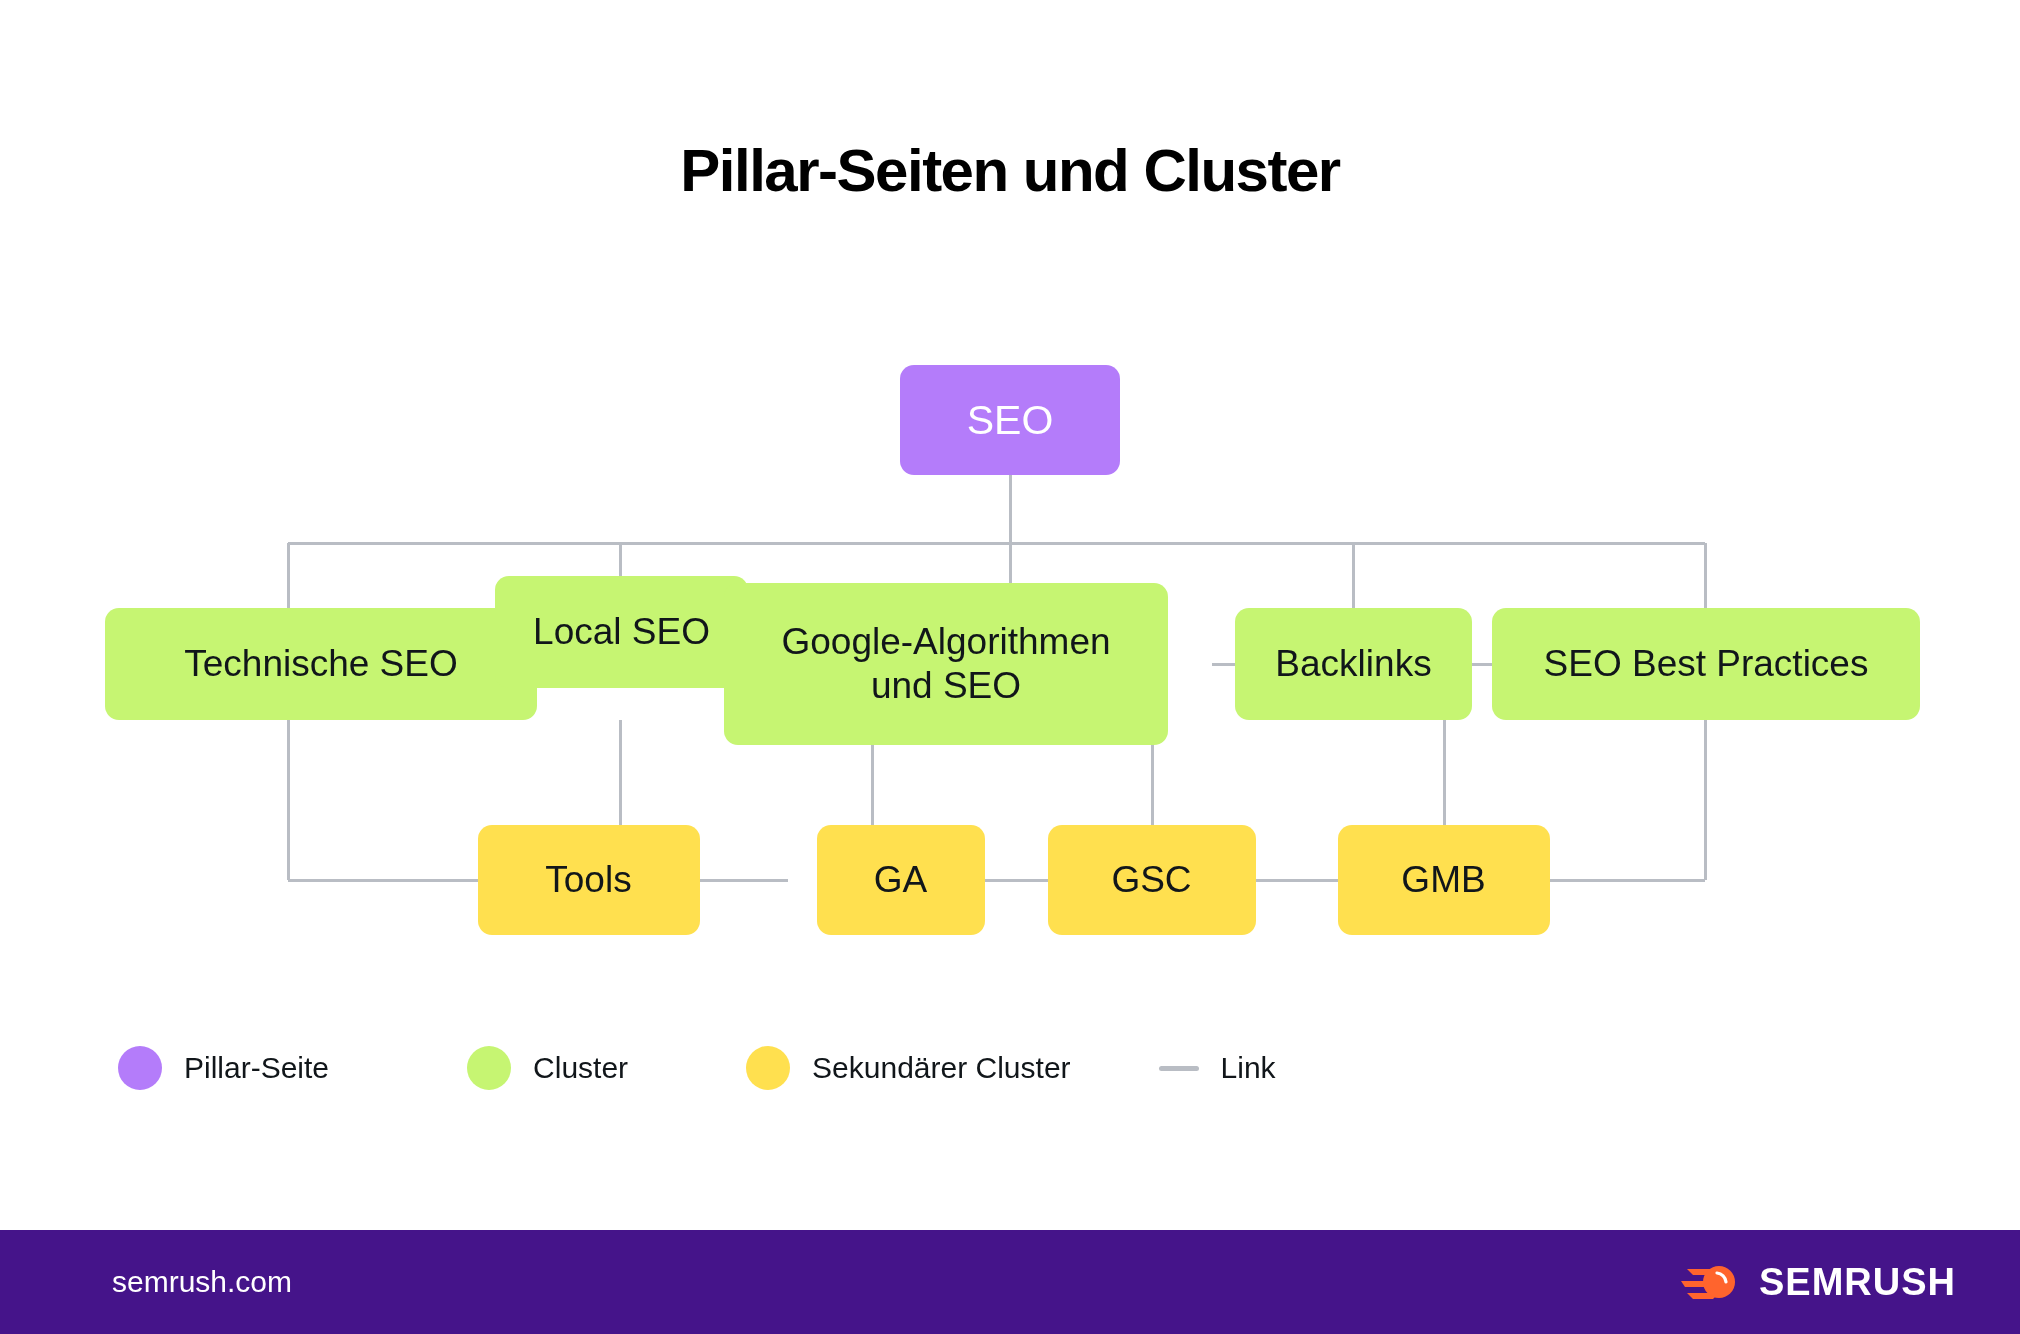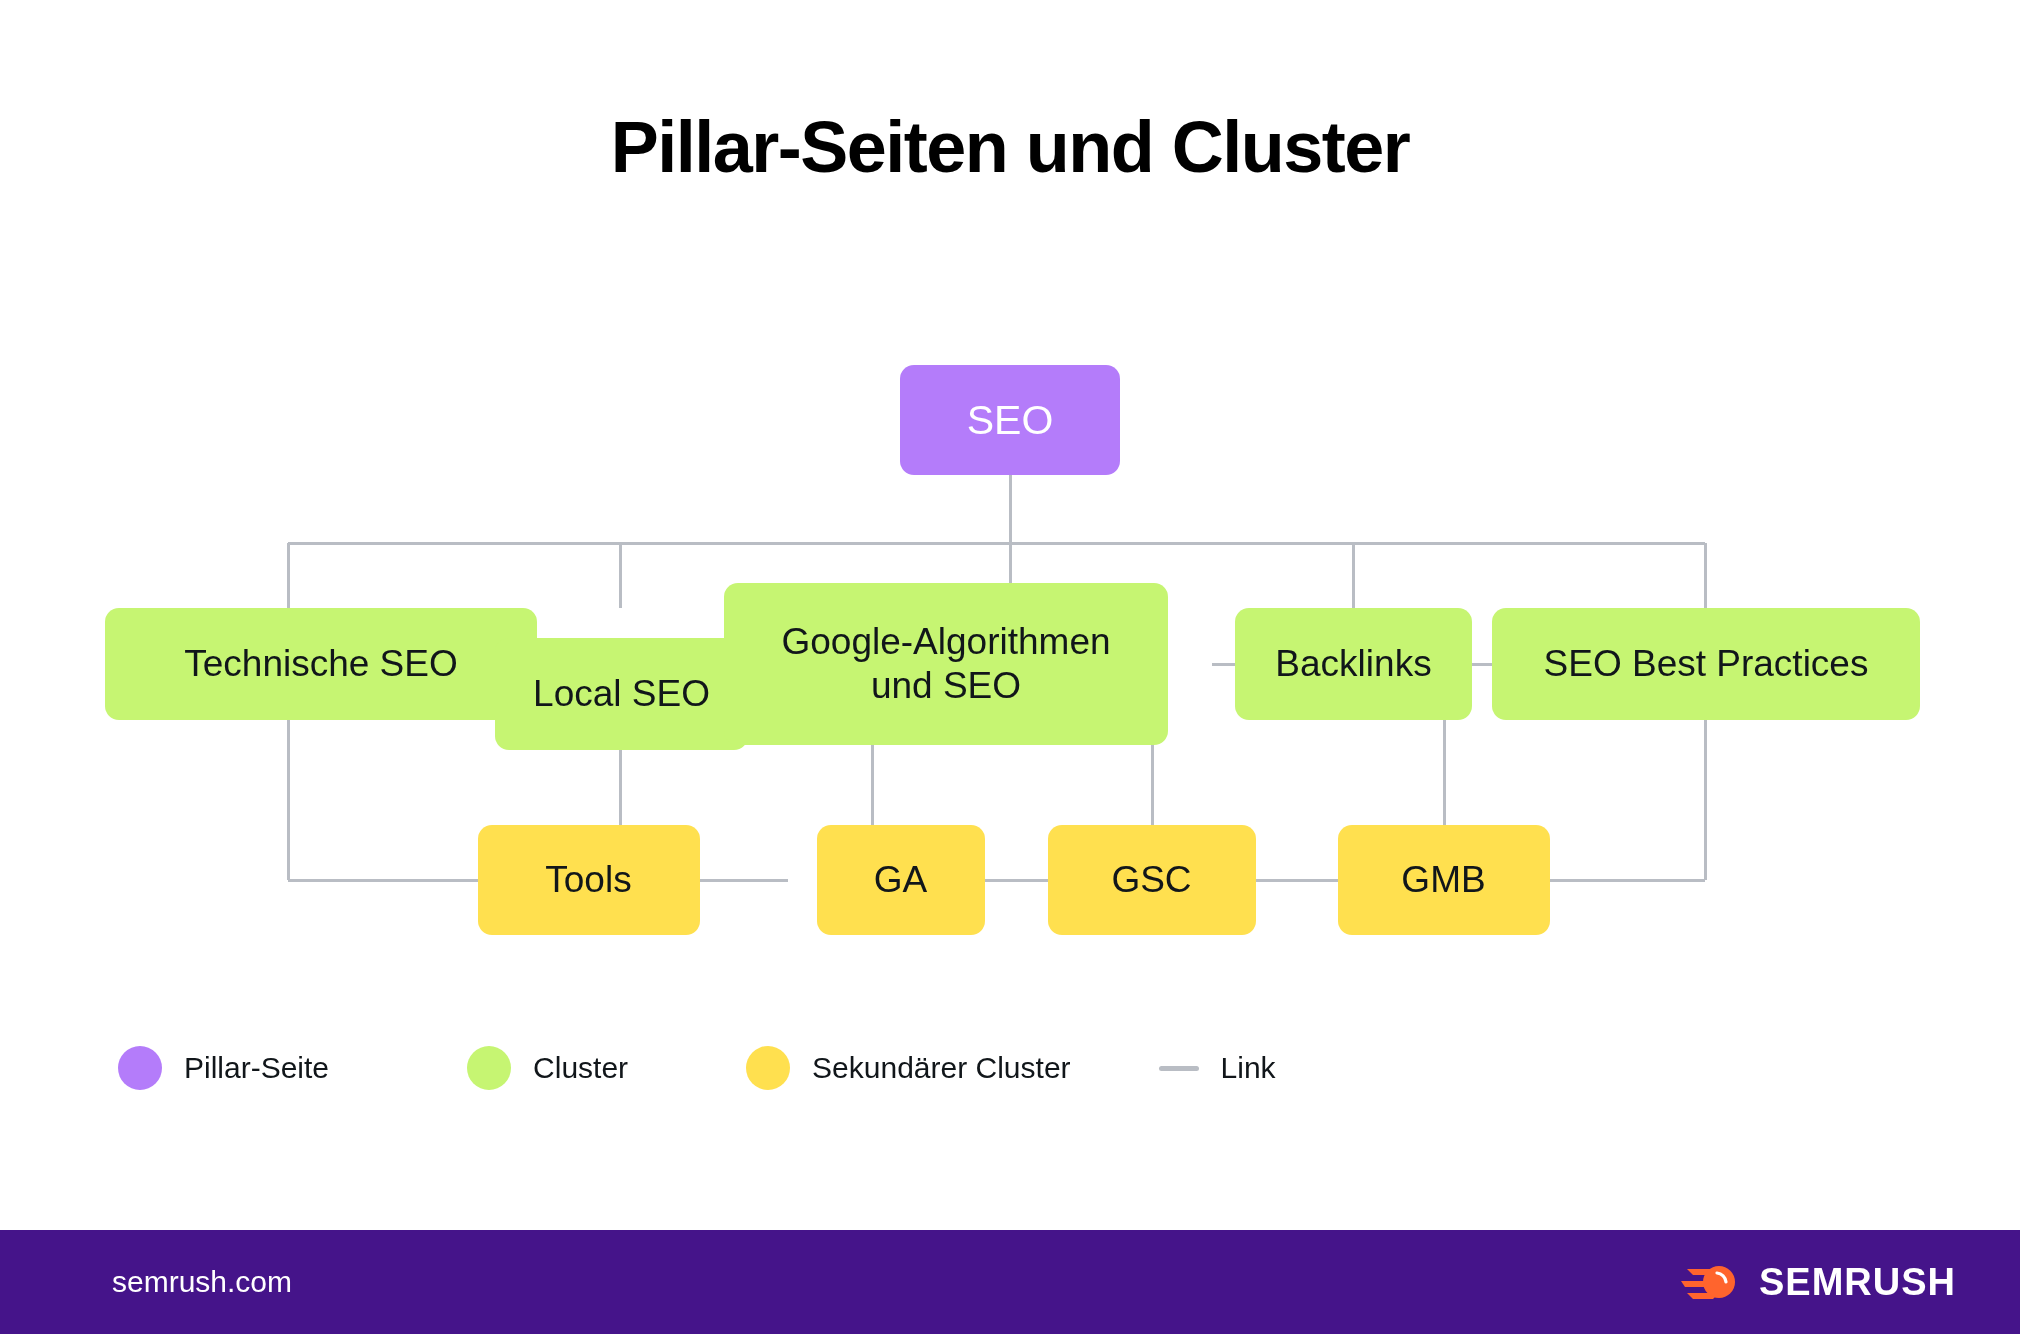--- a/index.html
+++ b/index.html
@@ -17,24 +17,24 @@
     width: 2020px;
     height: 1334px;
     background: #ffffff;
     overflow: hidden;
   }
 
   
   .title {
     position: absolute;
     left: 0;
-    top: 106px;
+    top: 136px;
     width: 2020px;
     text-align: center;
-    font-size: 72px;
+    font-size: 60px;
     font-weight: 700;
     letter-spacing: -1.5px;
     color: #000000;
     font-family: "Liberation Sans", sans-serif;
   }
 
   
   #links {
     position: absolute;
     left: 0;
@@ -197,21 +197,21 @@
   </svg>
 
   <div class="node pillar" style="left:900px; top:365px; width:220px; height:110px;">
     <span class="label">SEO</span>
   </div>
 
   <div class="node cluster" style="left:105px; top:608px; width:432px; height:112px;">
     <span class="label">Technische SEO</span>
   </div>
 
-  <div class="node cluster" style="left:495px; top:638px; width:253px; height:112px;">
+  <div class="node cluster" style="left:495px; top:576px; width:253px; height:112px;">
     <span class="label">Local SEO</span>
   </div>
 
   <div class="node cluster" style="left:724px; top:583px; width:444px; height:162px;">
     <span class="label">Google-Algorithmen
 und SEO</span>
   </div>
 
   <div class="node cluster" style="left:1235px; top:608px; width:237px; height:112px;">
     <span class="label">Backlinks</span>

